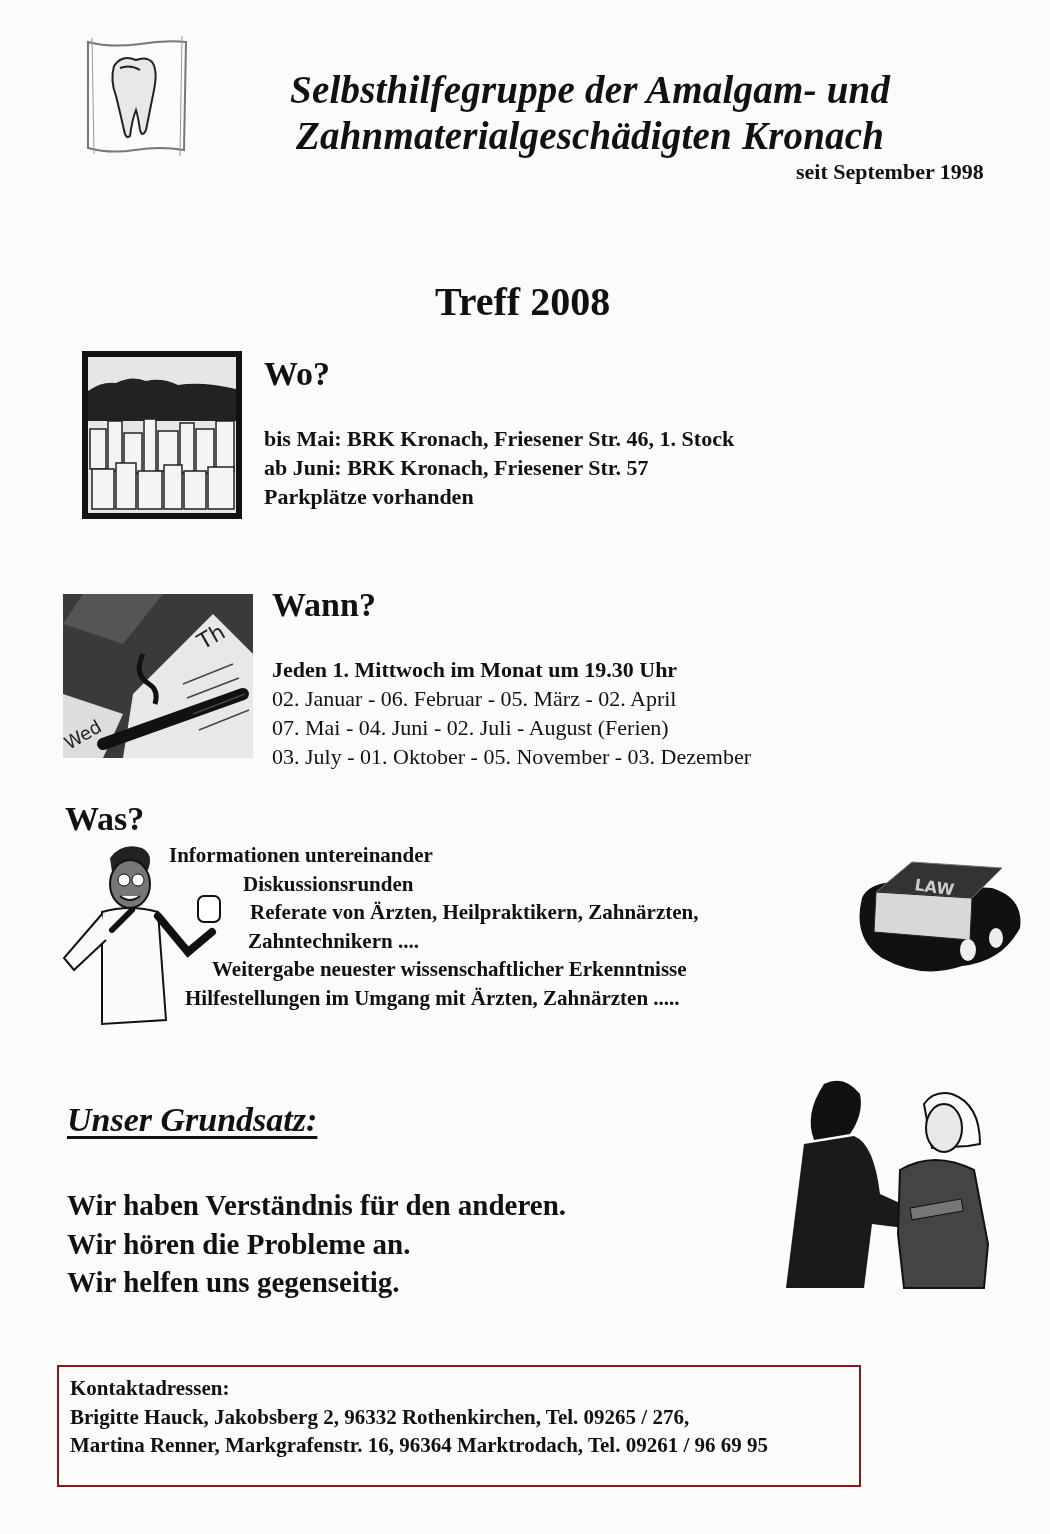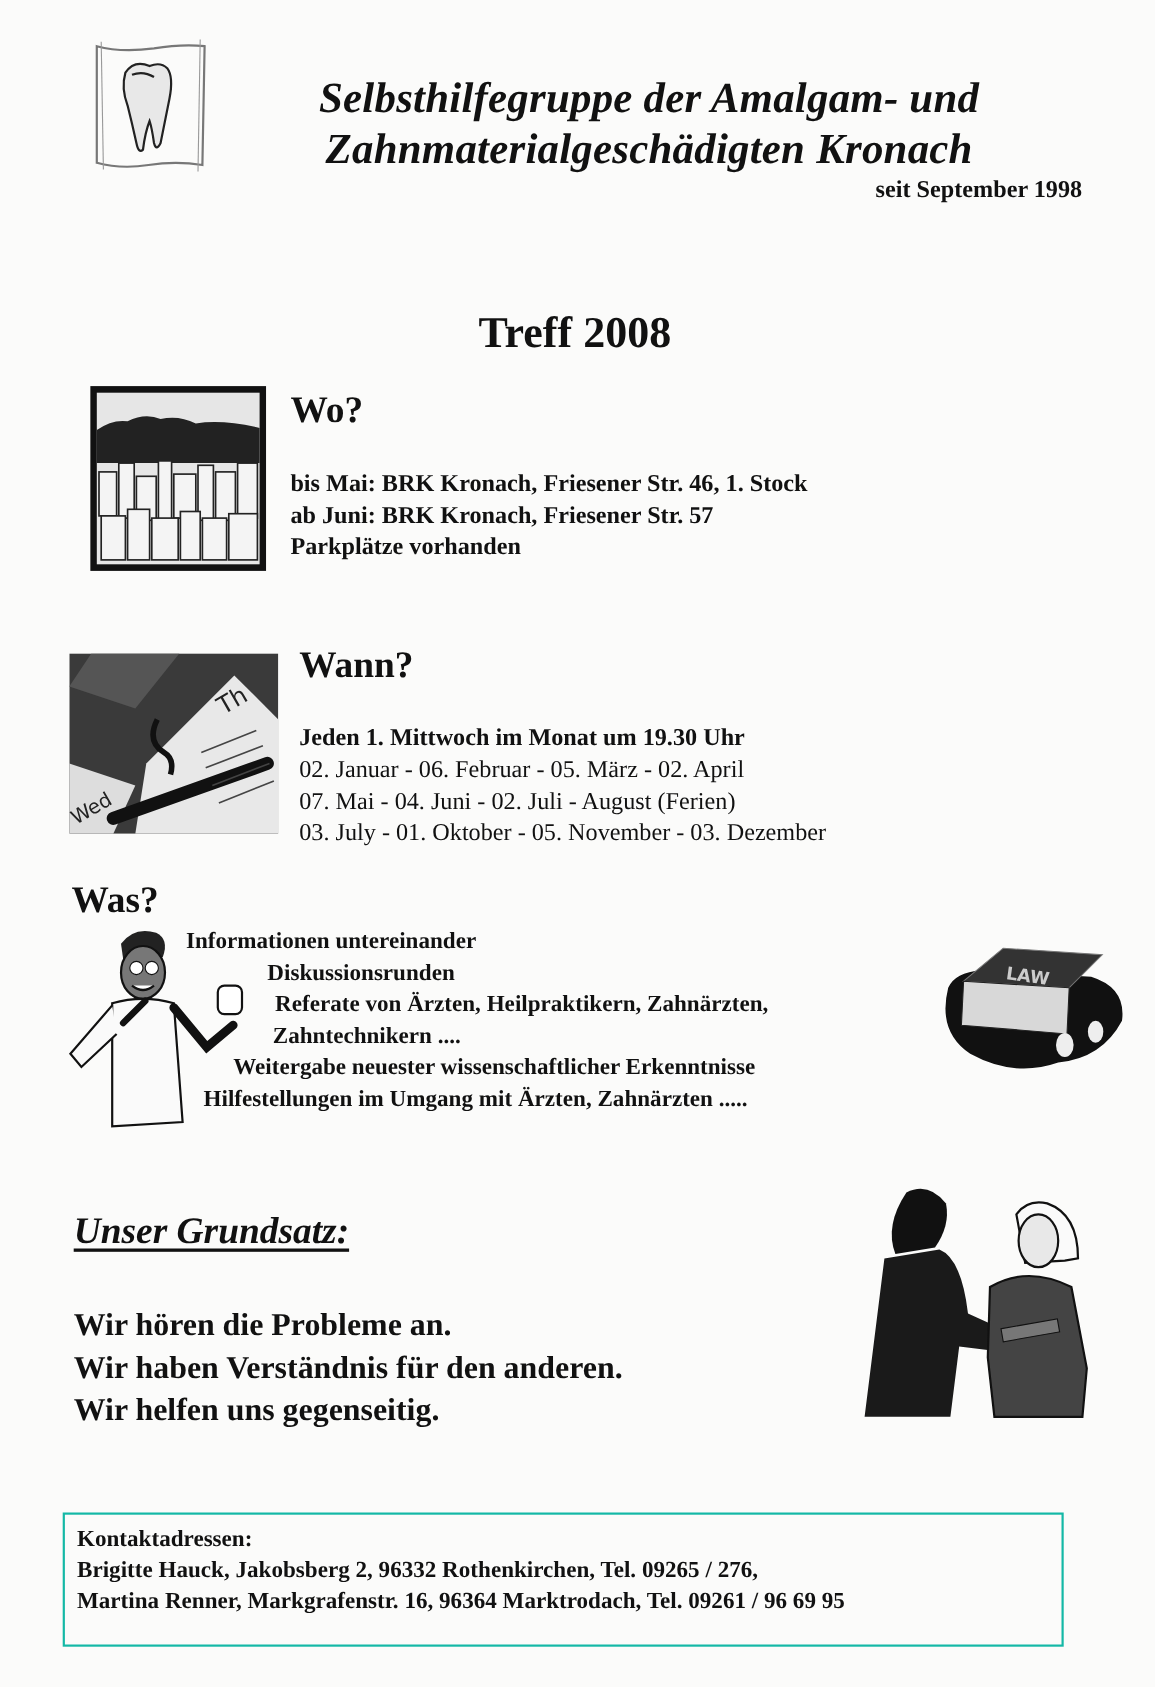--- a/index.html
+++ b/index.html
@@ -18,22 +18,22 @@
   .h-sec { font-weight: bold; font-size: 34px; white-space: nowrap; }
   .line { white-space: nowrap; font-size: 22px; line-height: 29px; }
   .line.b { font-weight: bold; }
   .was-line { white-space: nowrap; font-size: 21px; line-height: 28.5px; font-weight: bold; position: absolute; }
   .grundsatz {
     font-style: italic; font-weight: bold; font-size: 34px; text-decoration: underline;
     text-decoration-thickness: 3px; text-underline-offset: 5px; white-space: nowrap; text-align: right;
   }
   .motto { font-weight: bold; font-size: 29px; line-height: 38.5px; white-space: nowrap; }
   .contact-box {
-    left: 57px; top: 1365px; width: 910px; height: 122px;
-    border: 2px solid #14b8a6; box-sizing: border-box; margin-top: 10px;
+    left: 57px; top: 1365px; width: 804px; height: 122px;
+    border: 2px solid #7f1d1d; box-sizing: border-box;
   }
   .contact-box .cl { font-weight: bold; font-size: 21px; line-height: 28.5px; white-space: nowrap; }
   .email { text-decoration: underline; }
   svg { display: block; }
 </style>
 </head>
 <body>
 
 <div class="abs" style="left:80px;top:30px;width:112px;height:128px;">
   <svg width="112" height="128" viewBox="0 0 112 128">
@@ -135,22 +135,22 @@
     <path d="M24 34 L60 4 L150 10 L120 40 Z" fill="#333" stroke="#777" stroke-width="1"></path>
     <path d="M24 34 L120 40 L118 82 L22 74 Z" fill="#d8d8d8" stroke="#222"></path>
     <text x="62" y="32" font-family="DejaVu Sans, sans-serif" font-size="16" font-weight="bold" fill="#ccc" transform="rotate(8 62 32)">LAW</text>
     <ellipse cx="116" cy="92" rx="8" ry="11" fill="#eee"></ellipse>
     <ellipse cx="144" cy="80" rx="7" ry="10" fill="#eee"></ellipse>
   </svg>
 </div>
 
 <div class="abs grundsatz" style="left:67px;top:1101px;">Unser Grundsatz:</div>
 <div class="abs" style="left:67px;top:1186px;">
+  <div class="motto">Wir haben Verständnis für den anderen.</div>
   <div class="motto">Wir hören die Probleme an.</div>
-  <div class="motto">Wir haben Verständnis für den anderen.</div>
   <div class="motto">Wir helfen uns gegenseitig.</div>
 </div>
 <div class="abs" style="left:784px;top:1074px;width:210px;height:216px;">
   <svg width="210" height="216" viewBox="0 0 210 216">
     <path d="M40 10 Q60 0 76 20 Q80 40 66 60 L30 66 Q20 40 40 10 Z" fill="#111"></path>
     <path d="M20 70 L70 62 Q90 70 96 120 L140 140 L136 156 L88 150 L80 214 L2 214 Z" fill="#1a1a1a"></path>
     <path d="M140 30 Q150 16 168 20 Q196 30 196 70 L184 72 L148 74 Z" fill="#fafafa" stroke="#111" stroke-width="2"></path>
     <ellipse cx="160" cy="54" rx="18" ry="24" fill="#e8e8e8" stroke="#111" stroke-width="2"></ellipse>
     <path d="M116 96 Q150 76 190 96 L204 170 L200 214 L120 214 L114 160 Z" fill="#444" stroke="#111" stroke-width="2"></path>
     <rect x="126" y="134" width="52" height="12" fill="#777" stroke="#111" transform="rotate(-10 126 134)"></rect>

